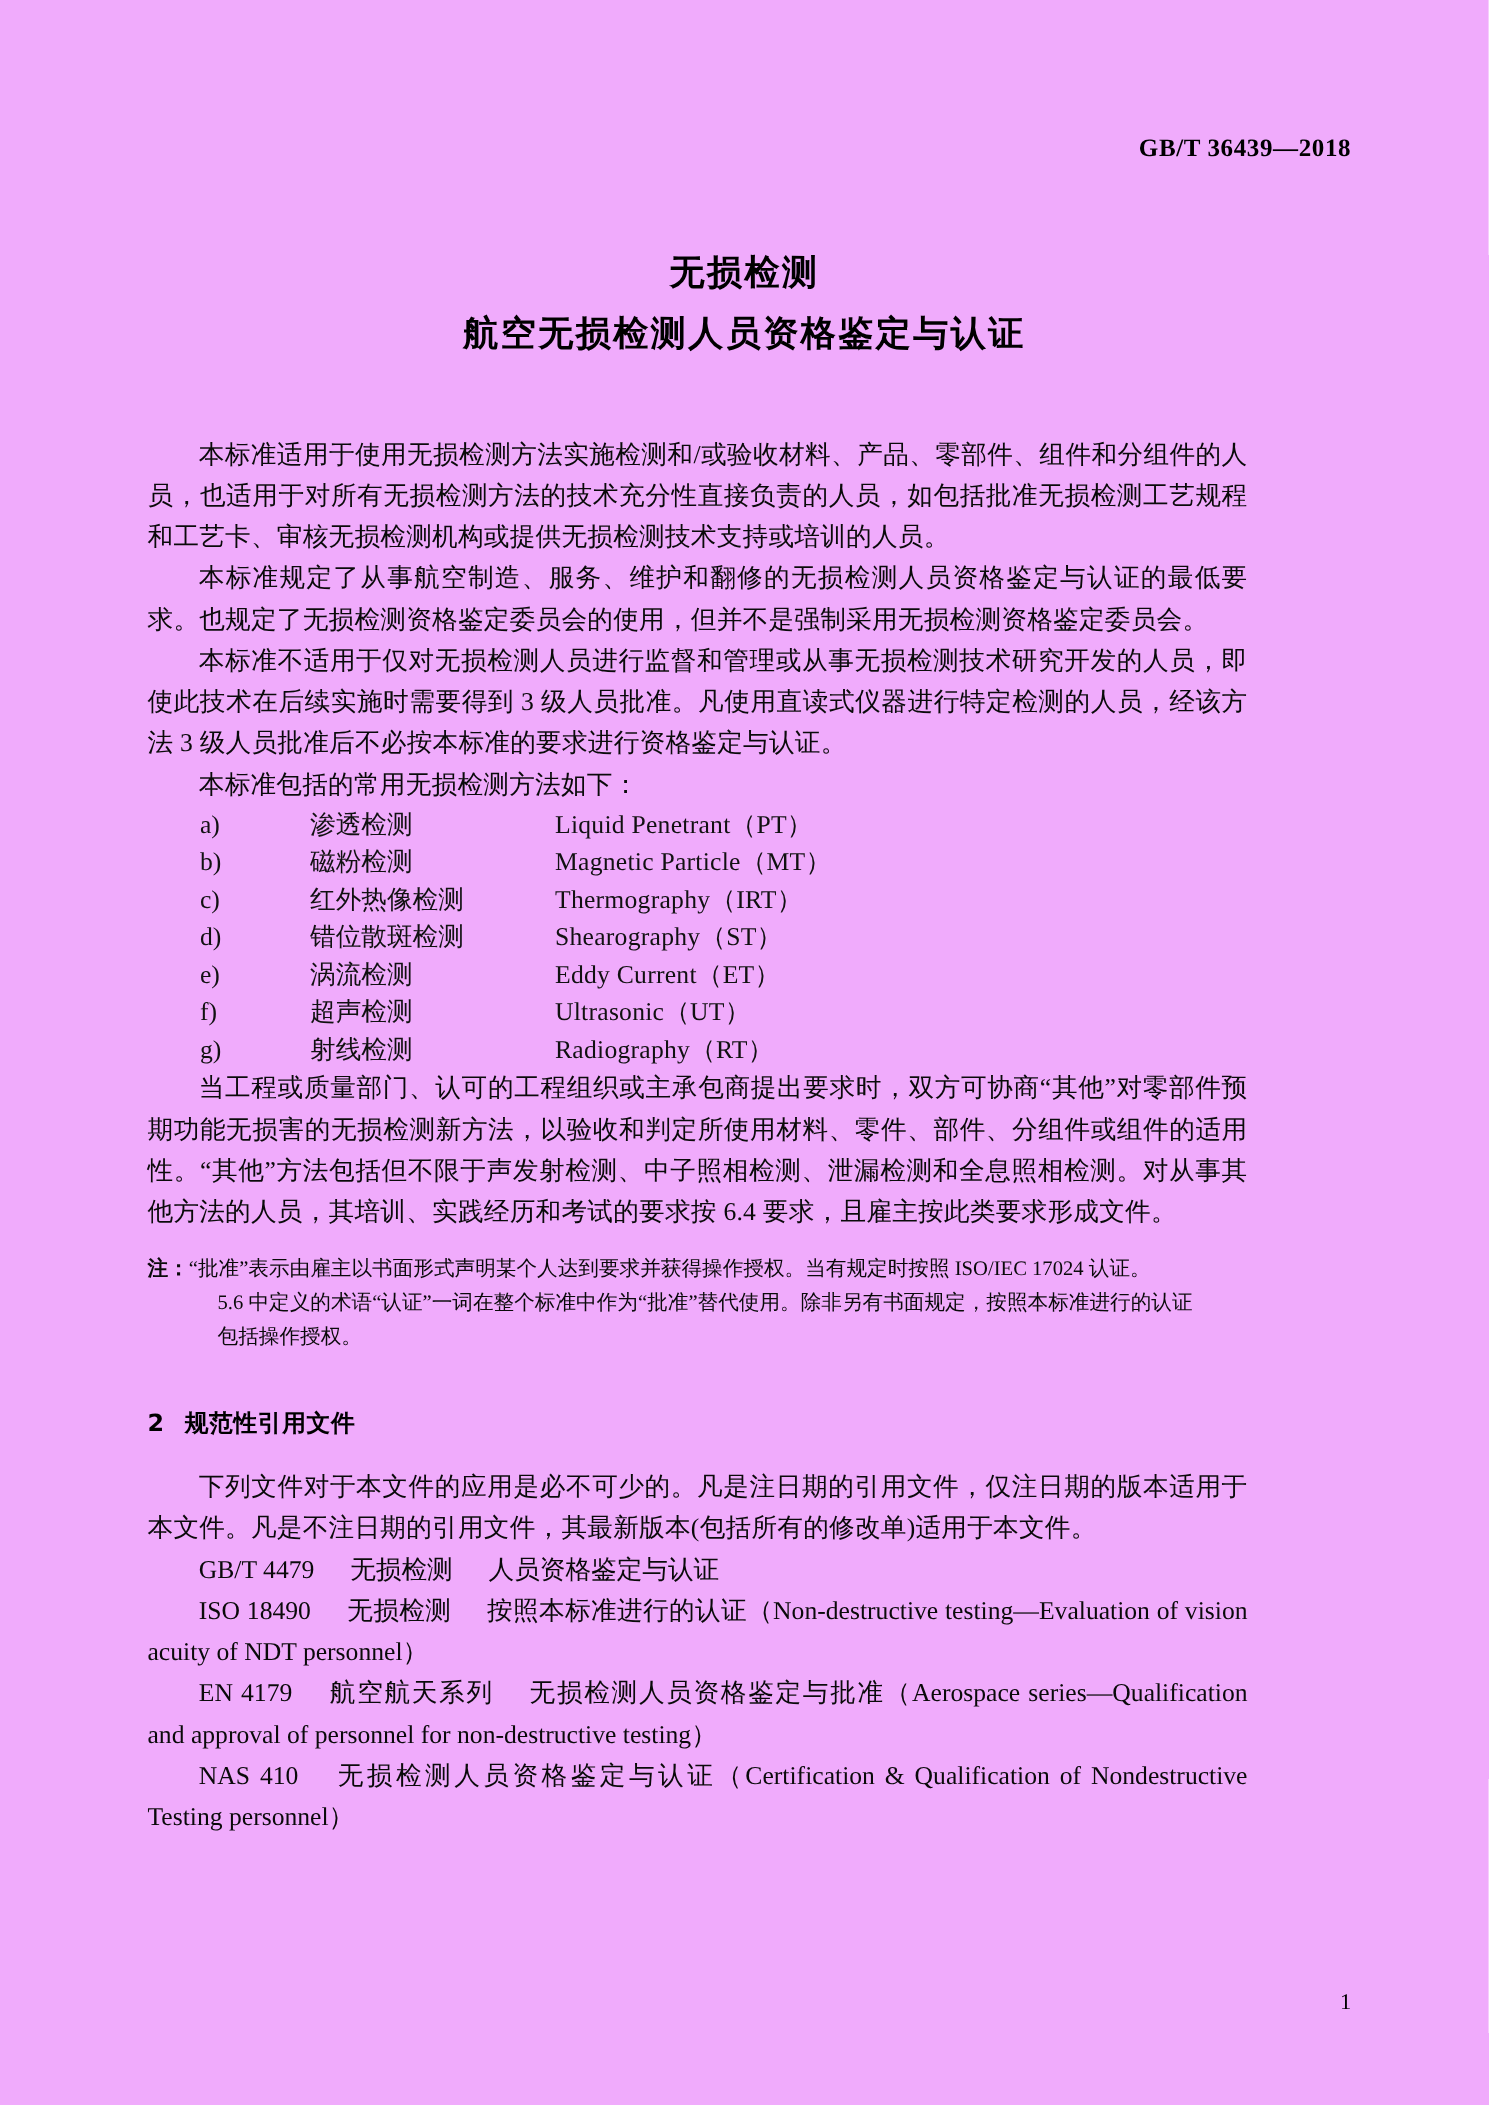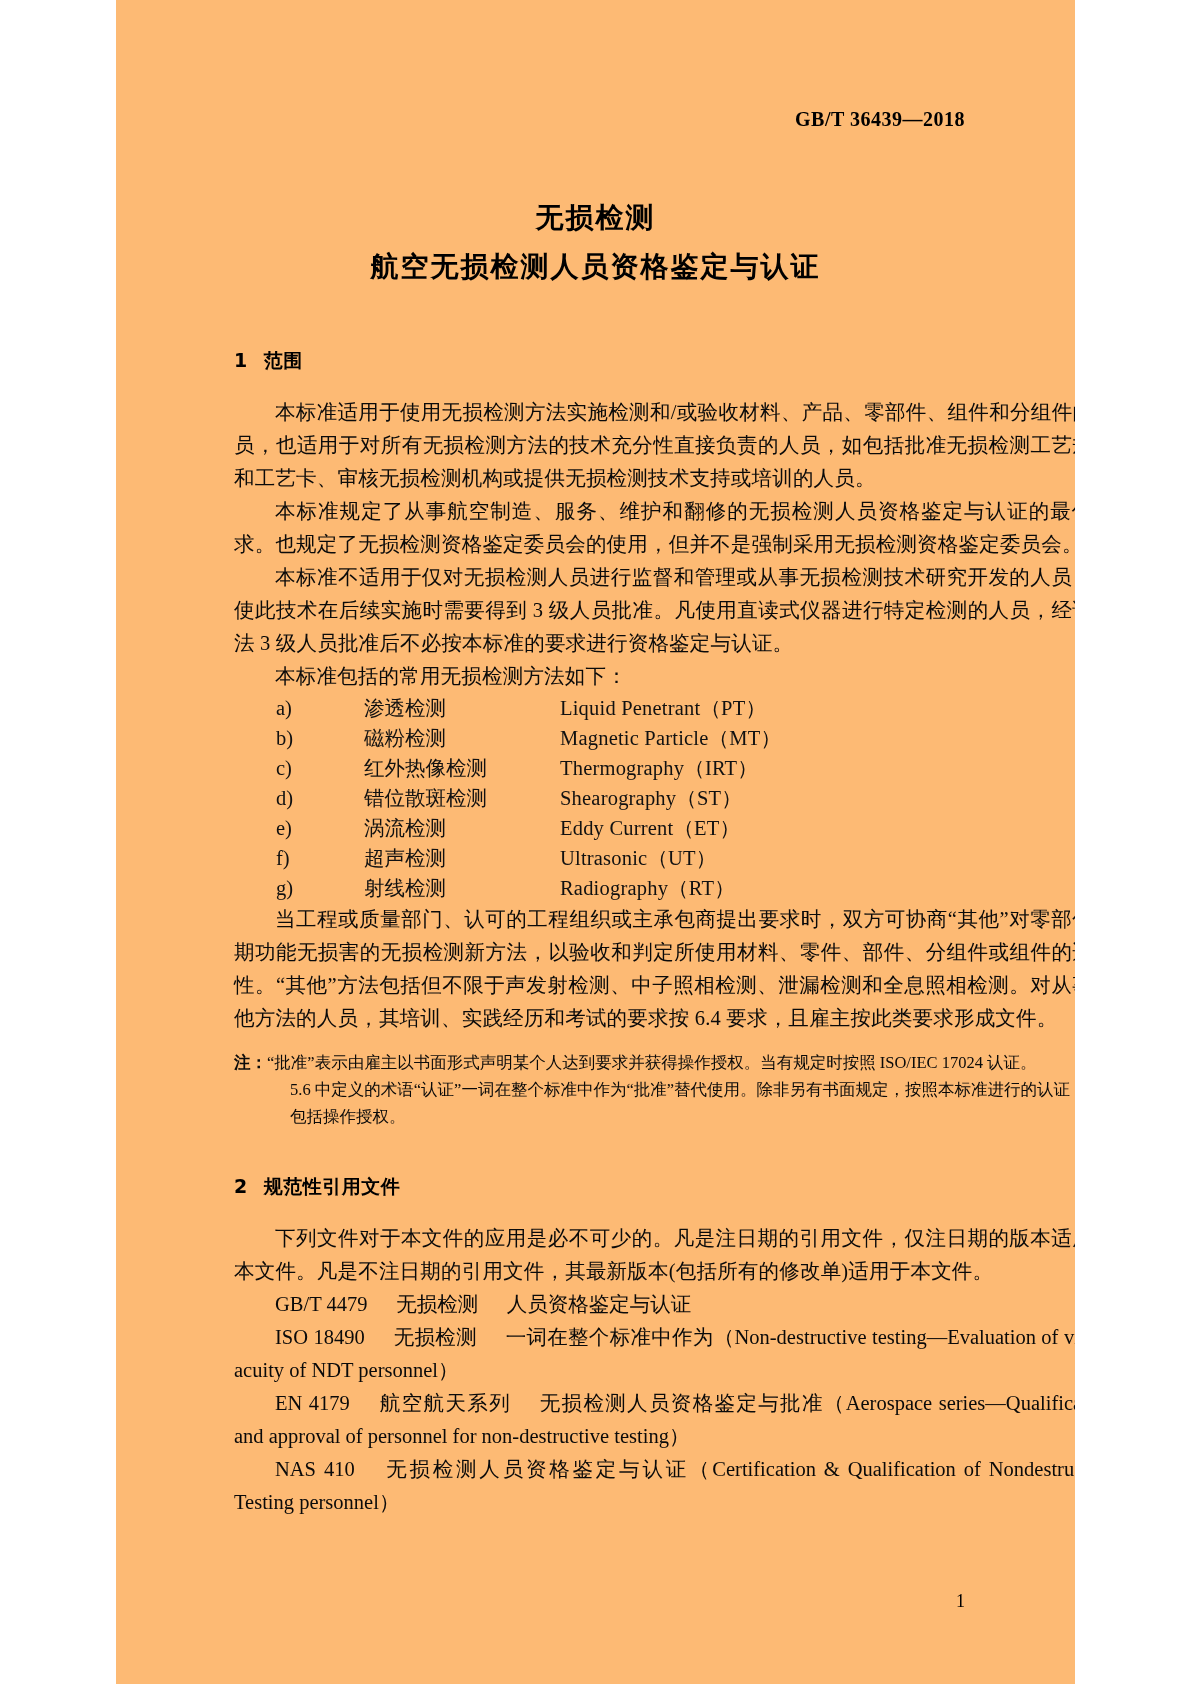--- a/index.html
+++ b/index.html
@@ -2,24 +2,24 @@
 <html><head>
 <meta charset="utf-8">
 <style>
   html, body {
     margin: 0;
     padding: 0;
     background: #ffffff;
   }
   .page {
     position: relative;
-    width: 959px;
+    width: 1191px;
     height: 1684px;
     margin: 0 auto;
-    background: #fdba74;
+    background: #f0abfc;
     box-sizing: border-box;
     font-family: "Liberation Serif", "DejaVu Serif", serif;
     color: #111111;
     overflow: hidden;
   }
 
   
   .page-header {
     position: absolute;
     top: 108px;
@@ -172,23 +172,20 @@
     <span>GB/T 36439—2018</span>
   </div>
 
   <div class="doc-title">
     <div class="line1">无损检测</div>
     <div class="line2">航空无损检测人员资格鉴定与认证</div>
   </div>
 
   <div class="content">
 
-    <h2 class="section">
-      <span class="num">1</span><span>范围</span>
-    </h2>
 
     <p class="body">本标准适用于使用无损检测方法实施检测和/或验收材料、产品、零部件、组件和分组件的人员，也适用于对所有无损检测方法的技术充分性直接负责的人员，如包括批准无损检测工艺规程和工艺卡、审核无损检测机构或提供无损检测技术支持或培训的人员。</p>
     <p class="body">本标准规定了从事航空制造、服务、维护和翻修的无损检测人员资格鉴定与认证的最低要求。也规定了无损检测资格鉴定委员会的使用，但并不是强制采用无损检测资格鉴定委员会。</p>
     <p class="body">本标准不适用于仅对无损检测人员进行监督和管理或从事无损检测技术研究开发的人员，即使此技术在后续实施时需要得到 3 级人员批准。凡使用直读式仪器进行特定检测的人员，经该方法 3 级人员批准后不必按本标准的要求进行资格鉴定与认证。</p>
     <p class="body">本标准包括的常用无损检测方法如下：</p>
 
     <ul class="method-list">
       <li>
         <span class="tag">a)</span>
         <span class="zh">渗透检测</span>
@@ -238,21 +235,21 @@
       <span class="num">2</span><span>规范性引用文件</span>
     </h2>
 
     <p class="body">下列文件对于本文件的应用是必不可少的。凡是注日期的引用文件，仅注日期的版本适用于本文件。凡是不注日期的引用文件，其最新版本(包括所有的修改单)适用于本文件。</p>
 
     <p class="ref">
       <span class="code sp-m">GB/T 4479</span><span class="sp-m">无损检测</span><span>人员资格鉴定与认证</span><span></span>
     </p>
 
     <p class="ref">
-      <span class="code sp-m">ISO 18490</span><span class="sp-m">无损检测</span><span>一词在整个标准中作为</span><span>（Non-destructive testing—Evaluation of vision acuity of NDT personnel）</span>
+      <span class="code sp-m">ISO 18490</span><span class="sp-m">无损检测</span><span>按照本标准进行的认证</span><span>（Non-destructive testing—Evaluation of vision acuity of NDT personnel）</span>
     </p>
 
     <p class="ref">
       <span class="code sp-m">EN 4179</span><span class="sp-m">航空航天系列</span><span>无损检测人员资格鉴定与批准</span><span>（Aerospace series—Qualification and approval of personnel for non-destructive testing）</span>
     </p>
 
     <p class="ref">
       <span class="code sp-m">NAS 410</span><span>无损检测人员资格鉴定与认证</span><span>（Certification &amp; Qualification of Nondestructive Testing personnel）</span>
     </p>
 

